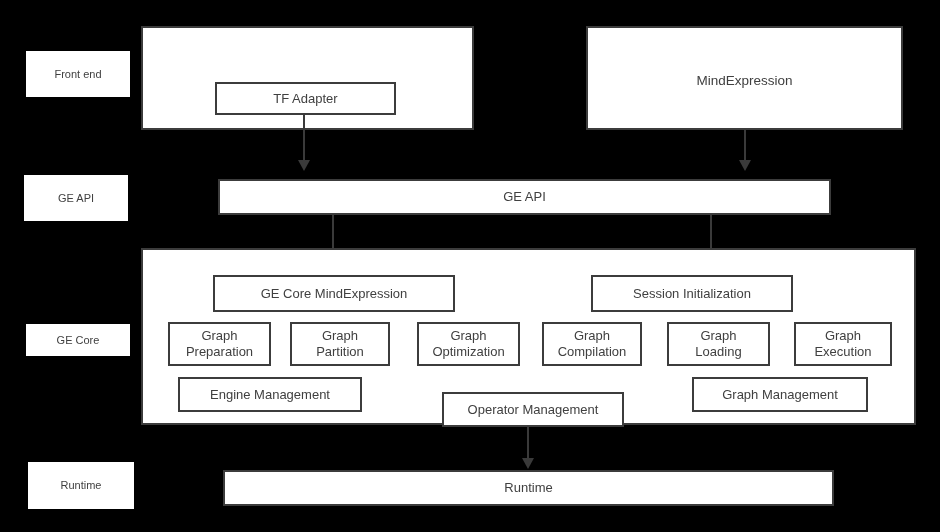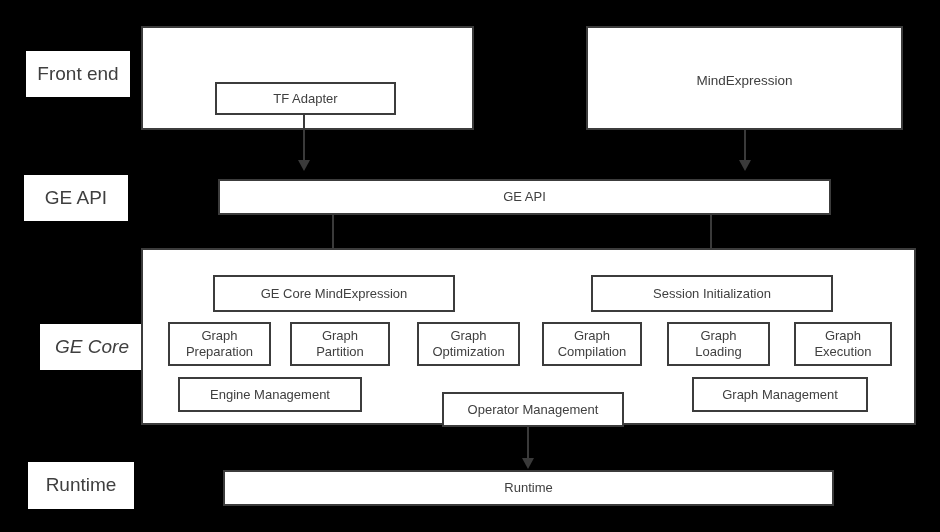--- a/index.html
+++ b/index.html
@@ -29,21 +29,21 @@
     justify-content: center;
     text-align: center;
     line-height: 1.18;
     font-size: 13px;
     white-space: pre-line;
   }
   
   .layer-label {
     border: none;
     background: #ffffff;
-    font-size: 19px;
+    font-size: 11px;
     color: #3f3f3f;
   }
   
   .panel {
     border: 2px solid #3c3c3c;
     background: #ffffff;
     display: block;
   }
   .panel-title {
     position: absolute;
@@ -78,21 +78,21 @@
 <div id="canvas">
 
   <div class="box layer-label" style="left:26px; top:51px; width:104px; height:46px;">
     <span>Front end</span>
   </div>
 
   <div class="box layer-label" style="left:24px; top:175px; width:104px; height:46px;">
     <span>GE API</span>
   </div>
 
-  <div class="box layer-label" style="left:40px; top:324px; width:104px; height:46px;font-style:italic;">
+  <div class="box layer-label" style="left:26px; top:324px; width:104px; height:32px;">
     <span>GE Core</span>
   </div>
 
   <div class="box layer-label" style="left:28px; top:462px; width:106px; height:47px;">
     <span>Runtime</span>
   </div>
 
   <div class="box panel" style="left:586px; top:26px; width:317px; height:104px;">
     <div class="panel-title" style="top:45px;">MindExpression</div>
   </div>
@@ -119,21 +119,21 @@
 
   <div class="conn" style="left:710px; top:215px; height:44px;"></div>
   <div class="arrow-head" style="left:705px; top:256px;"></div>
 
   <div class="box panel" style="left:141px; top:248px; width:775px; height:177px;">
 
     
     <div class="box" style="left:70px; top:25px; width:242px; height:37px;">
       <span>GE Core MindExpression</span>
     </div>
-    <div class="box" style="left:448px; top:25px; width:242px; height:37px;">
+    <div class="box" style="left:448px; top:25px; width:202px; height:37px;">
       <span>Session Initialization</span>
     </div>
 
     
     <div class="box two-line" style="left:25px; top:72px; width:103px; height:44px;">
       <span>Graph
 Preparation</span>
     </div>
     <div class="box two-line" style="left:147px; top:72px; width:100px; height:44px;">
       <span>Graph

